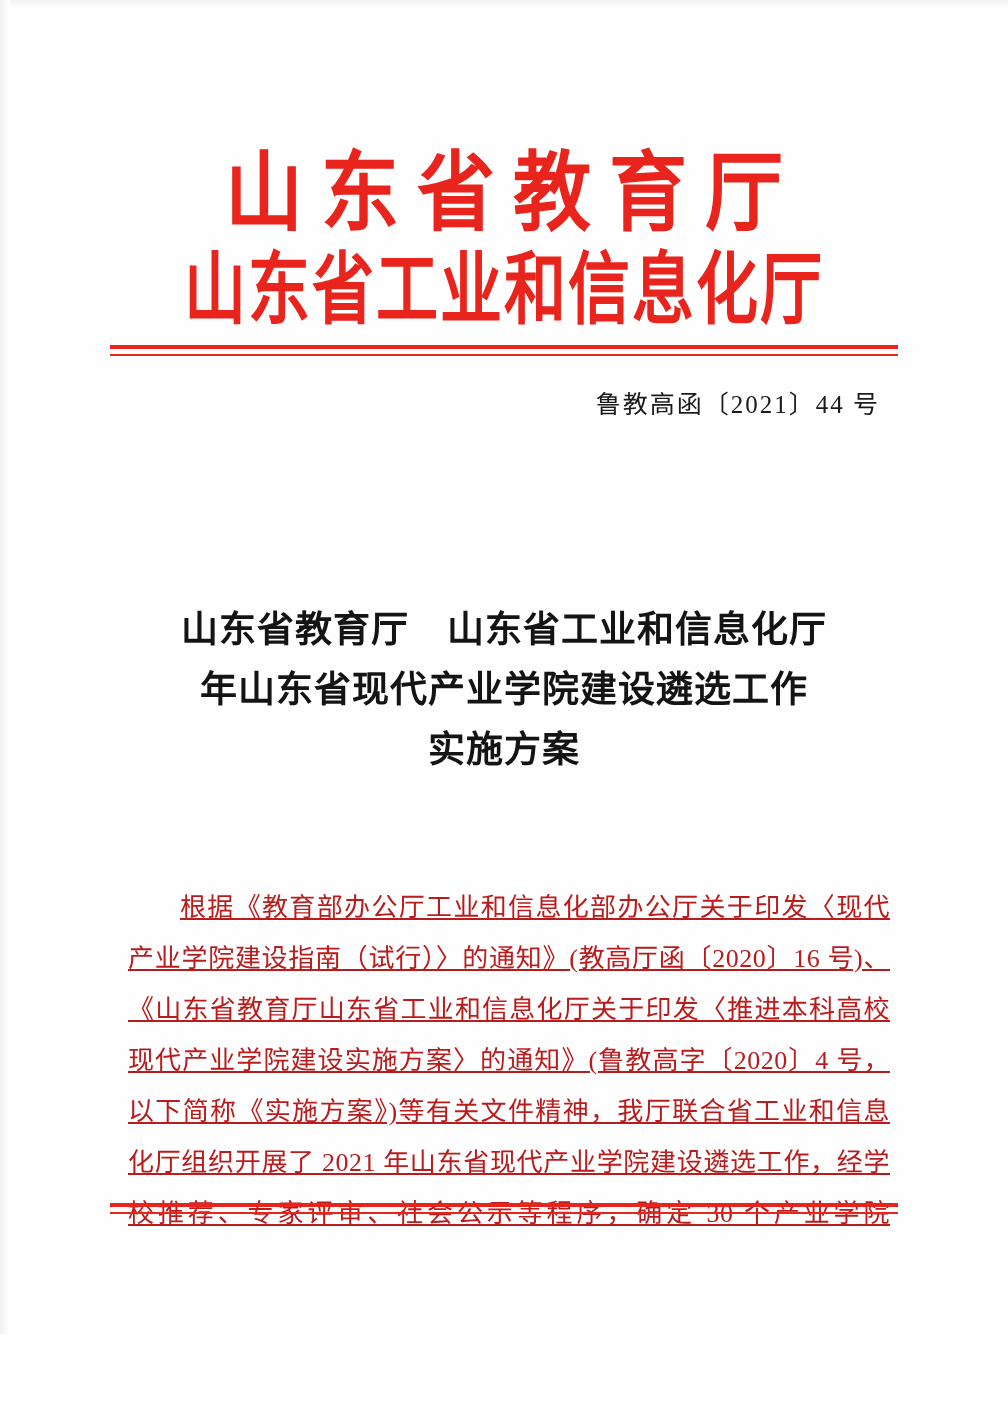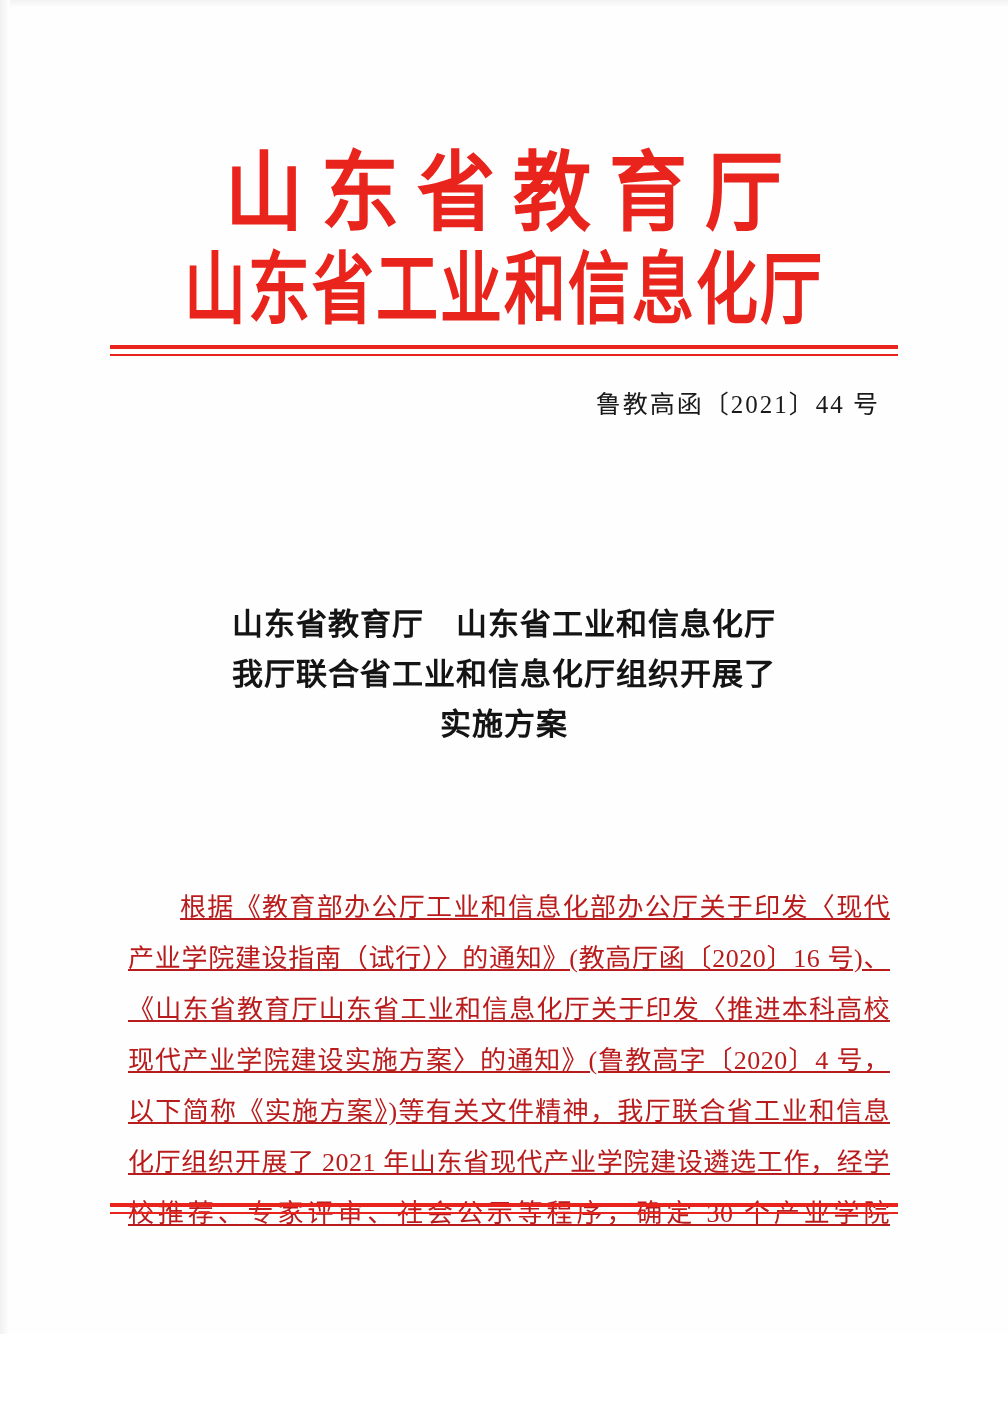--- a/index.html
+++ b/index.html
@@ -80,21 +80,21 @@
 
   
   .doc-title {
     position: absolute;
     left: 150px;
     right: 150px;
     top: 600px;
     text-align: center;
     color: #141414;
     font-weight: bold;
-    font-size: 31px;
+    font-size: 37px;
     line-height: 1.62;
     letter-spacing: 1px;
     font-family: "Liberation Serif", "DejaVu Serif", serif;
   }
   .doc-title div { white-space: nowrap; }
 
   
   .salutation {
     position: absolute;
     left: 128px;
@@ -159,21 +159,21 @@
 
   <div class="masthead-rule-wrap">
     <div class="rule-thick"></div>
     <div class="rule-thin"></div>
   </div>
 
   <div class="doc-number">鲁教高函〔2021〕44 号</div>
 
   <div class="doc-title">
     <div>山东省教育厅　山东省工业和信息化厅</div>
-    <div>我厅联合省工业和信息化厅组织开展了</div>
+    <div>年山东省现代产业学院建设遴选工作</div>
     <div>实施方案</div>
   </div>
 
 
   <div class="body-text">
     <p class="last-line-left">根据《教育部办公厅工业和信息化部办公厅关于印发〈现代产业学院建设指南（试行）〉的通知》(教高厅函〔2020〕16 号)、《山东省教育厅山东省工业和信息化厅关于印发〈推进本科高校现代产业学院建设实施方案〉的通知》(鲁教高字〔2020〕4 号，以下简称《实施方案》)等有关文件精神，我厅联合省工业和信息化厅组织开展了 2021 年山东省现代产业学院建设遴选工作，经学校推荐、专家评审、社会公示等程序，确定 30 个产业学院</p>
   </div>
 
   <div class="footer-rule-wrap">
     <div class="footer-rule-thick"></div>

